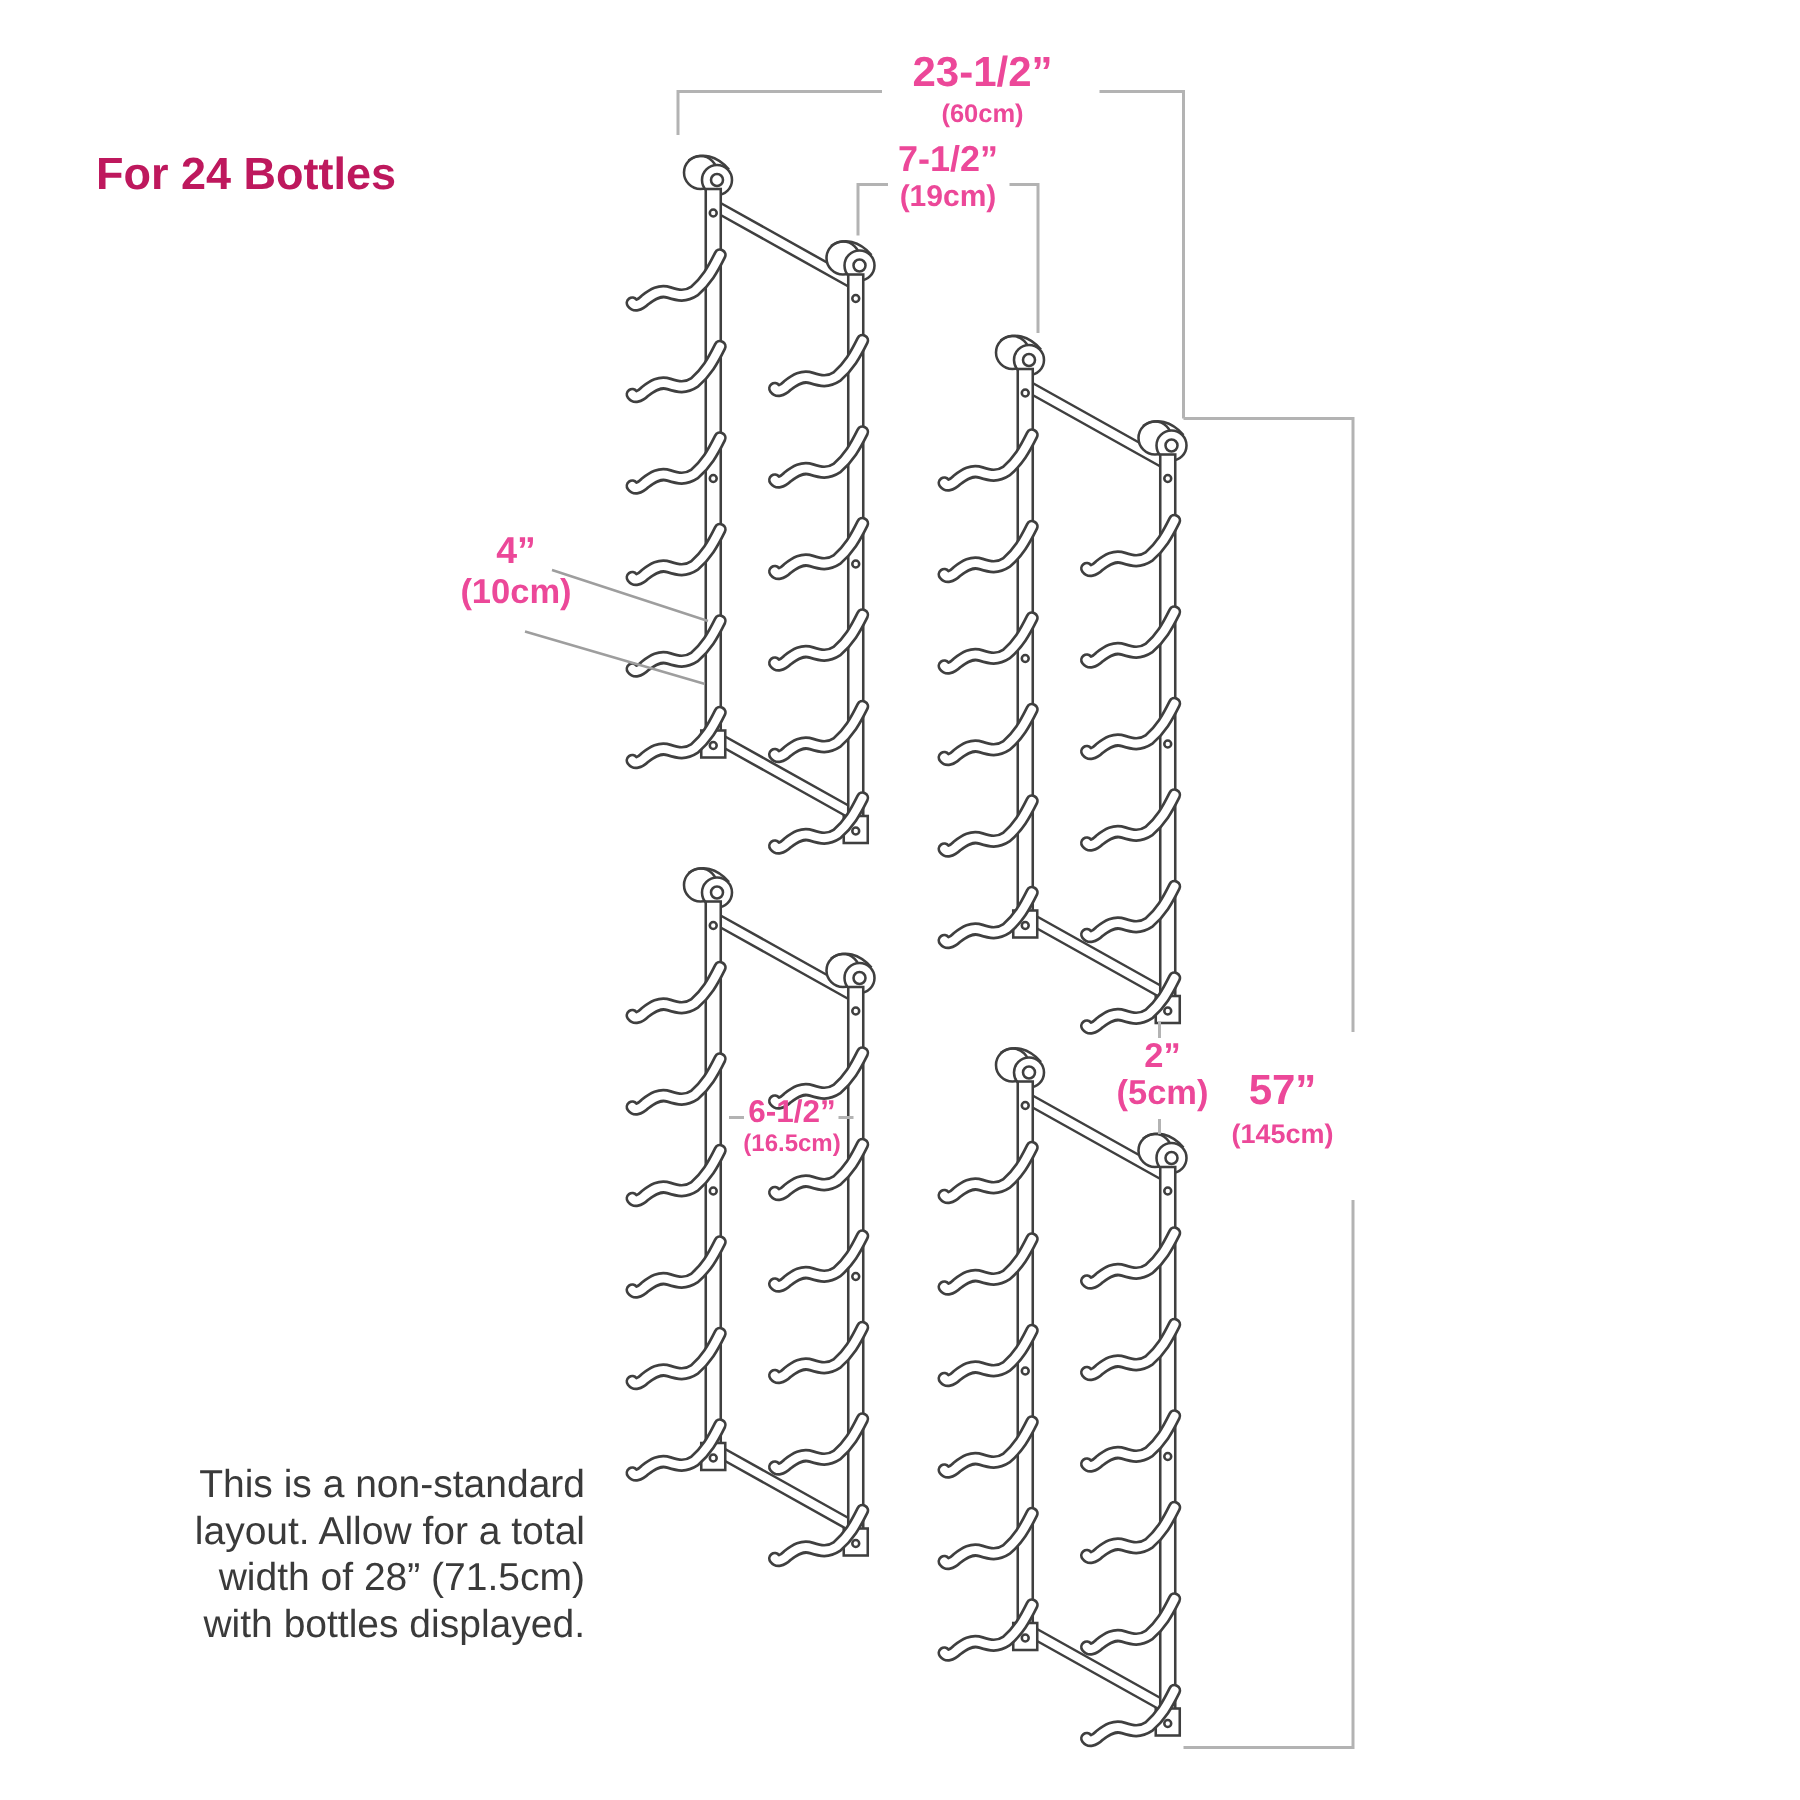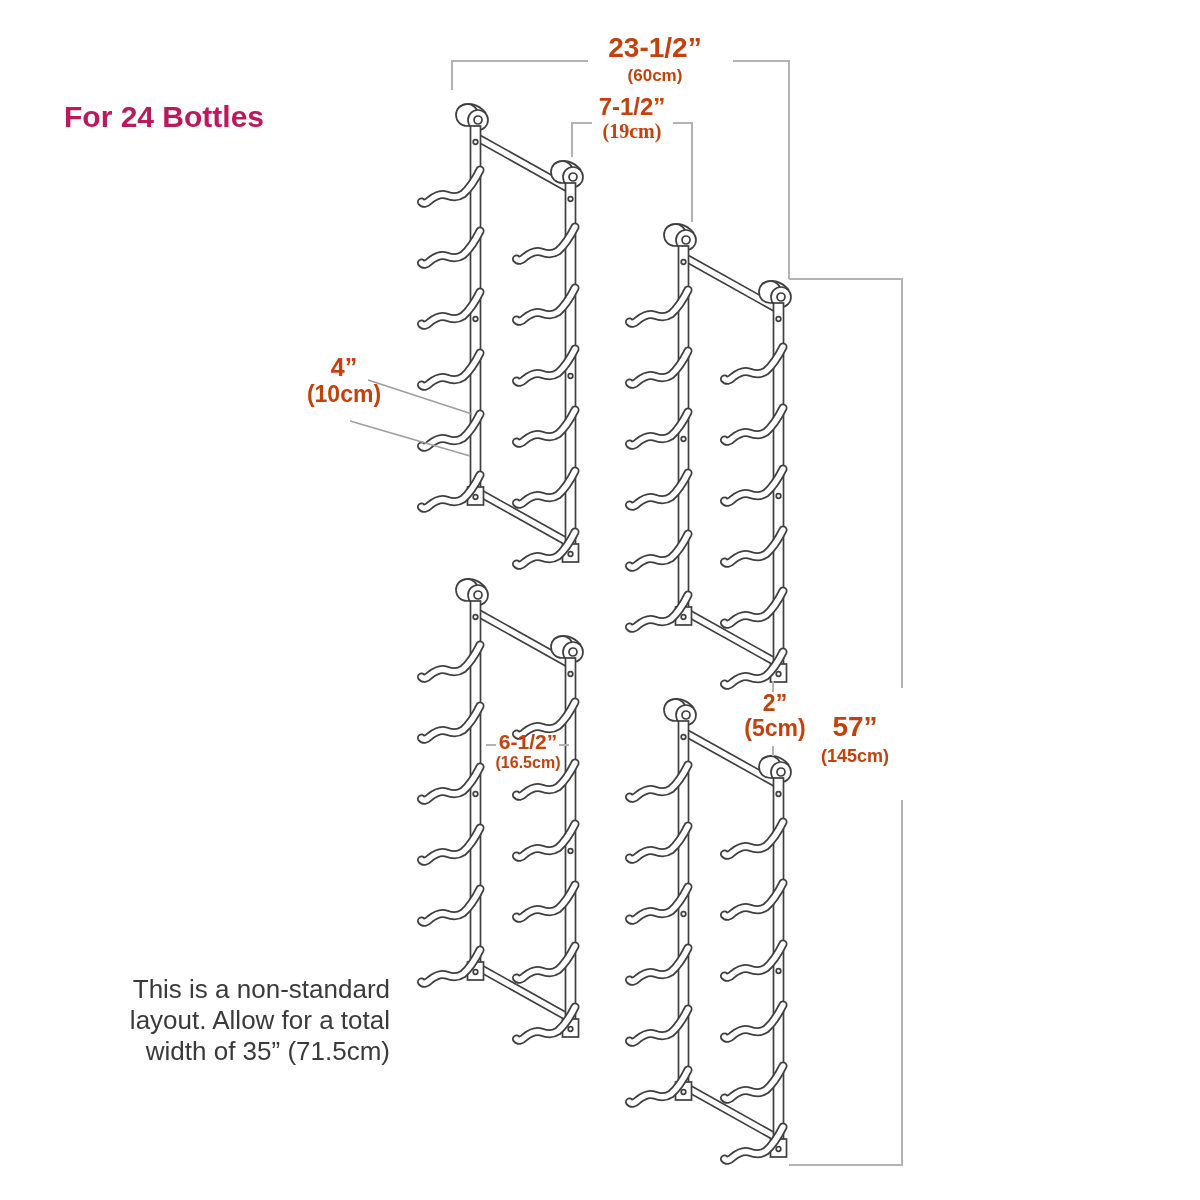--- a/index.html
+++ b/index.html
@@ -7,29 +7,29 @@
     position:relative;width:1200px;height:1200px;background:#fff;overflow:hidden;
     font-family:"Liberation Sans", sans-serif;
   }
   #art{position:absolute;left:0;top:0;}
   
   .part{fill:#ffffff;}
   .ln{fill:none;}
   .wave-dark{fill:none;stroke-width:9;stroke-linecap:round;stroke-linejoin:round;}
   .wave-lite{fill:none;stroke:#ffffff;stroke-width:5.4;stroke-linecap:round;stroke-linejoin:round;}
   
-  .lbl{position:absolute;text-align:center;color:#c2410c;font-weight:600;}
+  .lbl{position:absolute;text-align:center;color:#ec4899;font-weight:600;}
   .lbl .l1{white-space:nowrap;}
   .lbl .l2{white-space:nowrap;}
   .dim-a{left:565px;top:33px;width:180px;}
   .dim-a .l1{font-size:28px;line-height:30px;}
   .dim-a .l2{font-size:17px;line-height:26px;}
   .dim-b{left:552px;top:94px;width:160px;}
   .dim-b .l1{font-size:24px;line-height:26px;}
-  .dim-b .l2{font-size:20px;line-height:22px;font-family:Liberation Serif, serif;}
+  .dim-b .l2{font-size:20px;line-height:22px;}
   .dim-c{left:274px;top:354px;width:140px;}
   .dim-c .l1{font-size:25px;line-height:27px;}
   .dim-c .l2{font-size:23px;line-height:26px;}
   .dim-d{left:468px;top:730px;width:120px;}
   .dim-d .l1{font-size:21px;line-height:23px;}
   .dim-d .l2{font-size:16px;line-height:19px;}
   .dim-e{left:715px;top:691px;width:120px;}
   .dim-e .l1{font-size:23px;line-height:25px;}
   .dim-e .l2{font-size:23px;line-height:24px;}
   .dim-f{left:785px;top:712px;width:140px;}
@@ -128,16 +128,17 @@
   </div>
 
   <div class="lbl dim-f">
     <div class="l1">57”</div>
     <div class="l2">(145cm)</div>
   </div>
 
   <div id="note">
     <div>This is a non-standard</div>
     <div>layout. Allow for a total</div>
-    <div>width of 35” (71.5cm)</div>
+    <div>width of 28” (71.5cm)</div>
+    <div>with bottles displayed.</div>
   </div>
 
 </div>
 
 </body></html>

